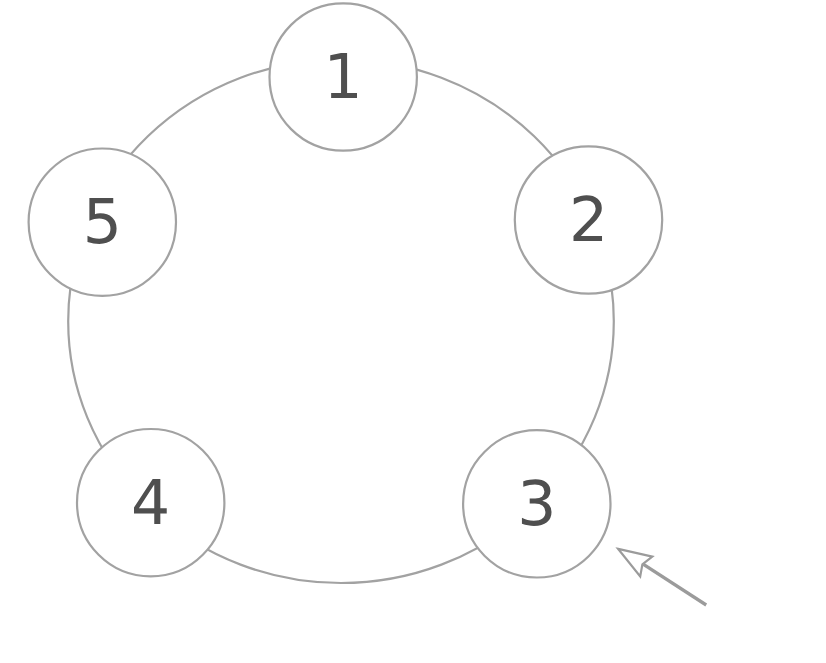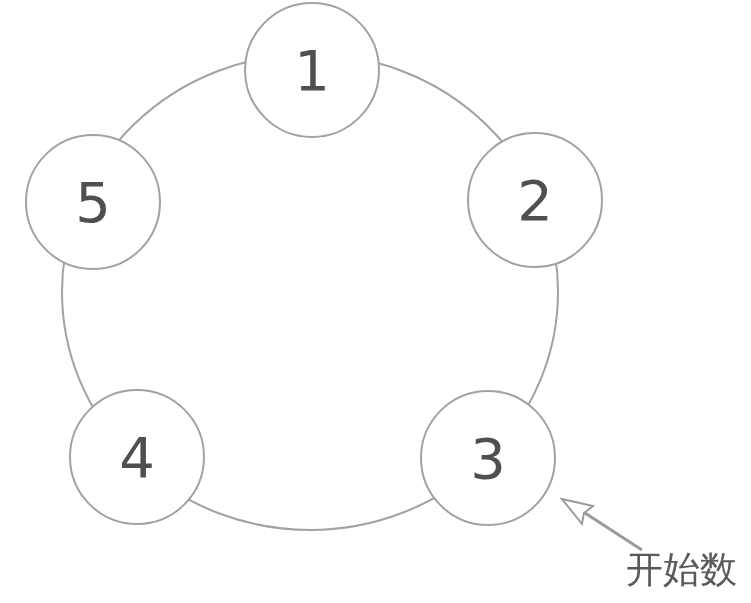--- a/index.html
+++ b/index.html
@@ -56,15 +56,14 @@
   <div class="node n3">
     <span>3</span>
   </div>
   <div class="node n4">
     <span>4</span>
   </div>
   <div class="node n5">
     <span>5</span>
   </div>
 
-  <div class="annotation">开始数</div>
 
 </div>
 
 </body></html>

